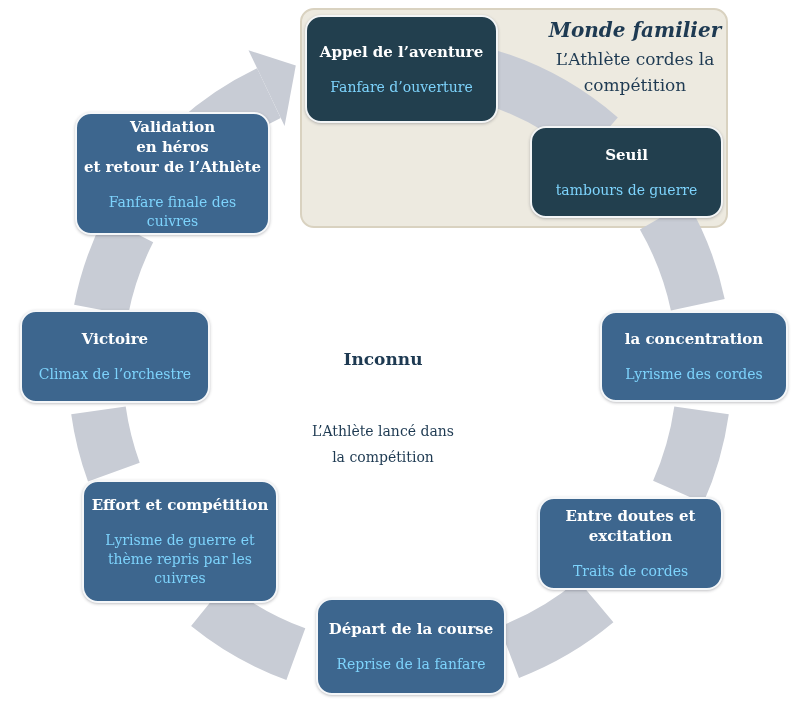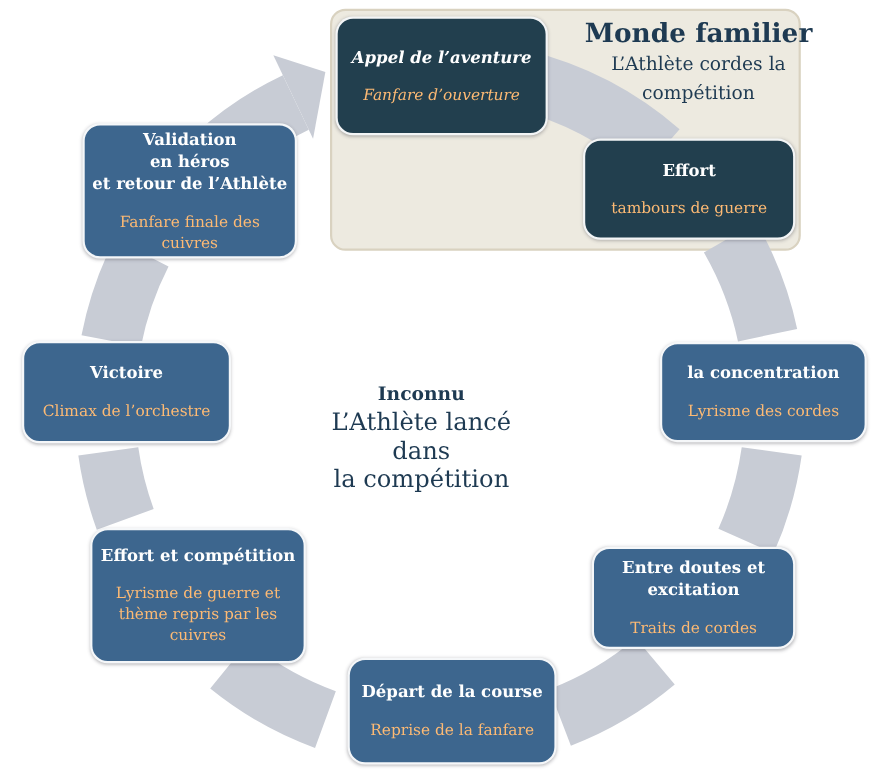--- a/index.html
+++ b/index.html
@@ -10,54 +10,54 @@
   
   .panel{
     position:absolute;left:300px;top:8px;width:428px;height:220px;
     background:var(--panel-fill);border:2px solid var(--panel-border);
     border-radius:14px;box-sizing:border-box;z-index:1;
   }
   .panel-label{
     position:absolute;left:515px;top:16px;width:240px;text-align:center;
     color:var(--text-dark);z-index:3;
   }
-  .panel-title{font-size:24px;font-weight:bold;line-height:28px;}
+  .panel-title{font-size:20px;font-weight:bold;line-height:28px;font-style:italic;}
   .panel-sub{font-size:17px;line-height:26px;margin-top:2px;}
   .panel-sub .ln{display:block;}
   
   svg.ring{position:absolute;left:0;top:0;z-index:2;}
   
   .cbox{
     position:absolute;box-sizing:border-box;z-index:4;
     border-radius:16px;border:2px solid rgba(255,255,255,0.95);
     display:flex;flex-direction:column;justify-content:center;align-items:center;
     text-align:center;color:#ffffff;padding:4px 6px;
     box-shadow:0 1px 3px rgba(50,50,60,0.30);
   }
   .cbox.dark{background:var(--dark-box);}
   .cbox.blue{background:var(--blue-box);}
   .btitle{font-weight:bold;font-size:15px;line-height:20px;color:#ffffff;}
-  .bsub{font-size:14px;line-height:19px;margin-top:16px;color:#fdba74;}
+  .bsub{font-size:14px;line-height:19px;margin-top:16px;color:#7dd3fc;}
   .btitle .ln,.bsub .ln{display:block;white-space:nowrap;}
   
-  .pos-appel       {left:305px;top:15px; width:193px;height:108px;font-style:italic;}
+  .pos-appel       {left:305px;top:15px; width:193px;height:108px;}
   .pos-seuil       {left:530px;top:126px;width:193px;height:92px;}
   .pos-entrainement{left:600px;top:311px;width:188px;height:91px;}
   .pos-doutes      {left:538px;top:497px;width:185px;height:93px;}
   .pos-depart      {left:316px;top:598px;width:190px;height:97px;text-align:center;}
   .pos-effort      {left:82px; top:480px;width:196px;height:123px;}
   .pos-victoire    {left:20px; top:310px;width:190px;height:93px;}
   .pos-validation  {left:75px; top:112px;width:195px;height:123px;}
   
   .center-label{
     position:absolute;left:273px;top:346px;width:220px;text-align:center;
     color:var(--text-dark);z-index:3;
   }
   .center-title{font-size:17px;font-weight:bold;line-height:26px;}
-  .center-sub{font-size:22px;line-height:26px;}
+  .center-sub{font-size:14px;line-height:26px;margin-top:46px;}
   .center-sub .ln{display:block;}
 </style>
 </head>
 <body>
 
 <div class="stage">
 
   <div class="panel"></div>
 
   <svg id="ring-svg" class="ring" width="800" height="706" viewBox="0 0 800 706">
@@ -91,21 +91,21 @@
   <div class="cbox pos-appel dark">
       <div class="btitle">
         <span class="ln">Appel de l’aventure</span>
       </div>
       <div class="bsub">
         <span class="ln">Fanfare d’ouverture</span>
       </div>
     </div>
   <div class="cbox pos-seuil dark">
       <div class="btitle">
-        <span class="ln">Effort</span>
+        <span class="ln">Seuil</span>
       </div>
       <div class="bsub">
         <span class="ln">tambours de guerre</span>
       </div>
     </div>
   <div class="cbox pos-entrainement blue">
       <div class="btitle">
         <span class="ln">la concentration</span>
       </div>
       <div class="bsub">

